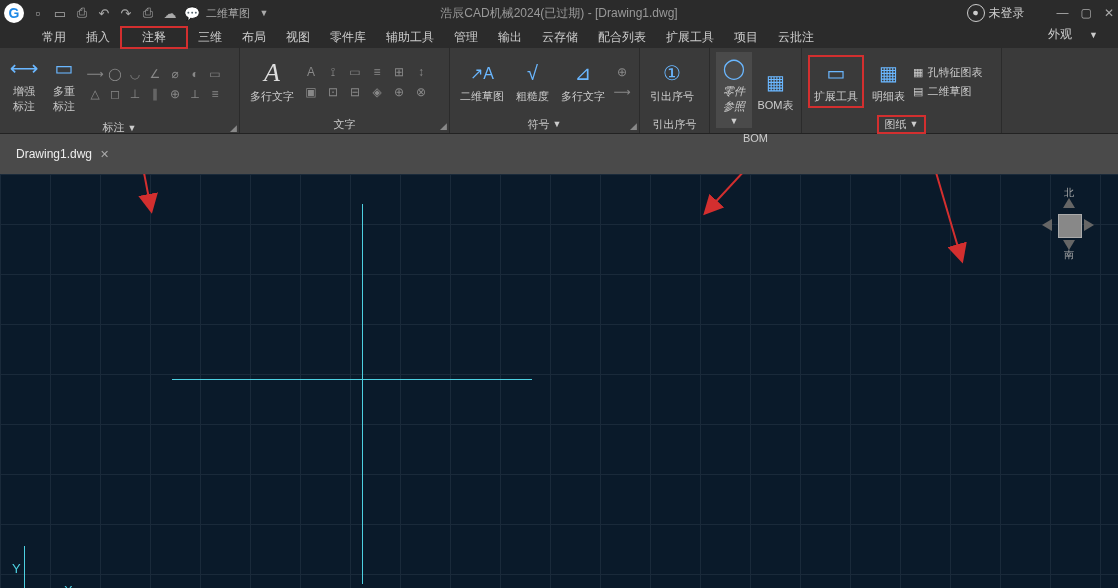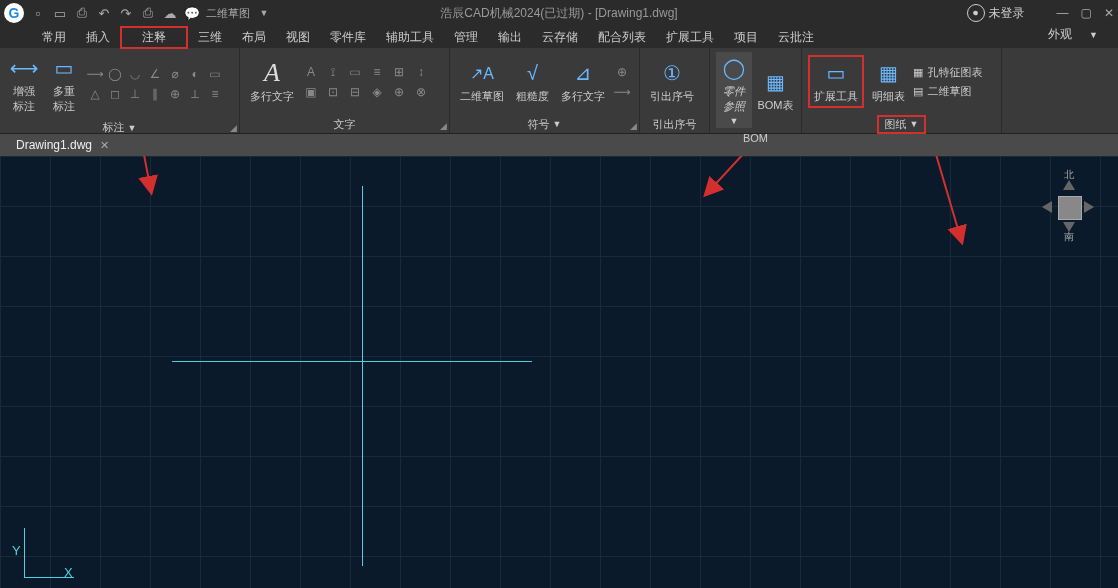--- a/index.html
+++ b/index.html
@@ -174,21 +174,21 @@
       width: 18px; height: 18px;
       color: #888;
       display: flex;
       align-items: center;
       justify-content: center;
       font-size: 12px;
     }
     
     
     .doc-tab-bar {
-      height: 22px;
+      height: 40px;
       background: #4a4a4a;
       display: flex;
       align-items: center;
       padding-left: 8px;
     }
     .doc-tab {
       display: flex;
       align-items: center;
       gap: 8px;
       padding: 2px 8px;

